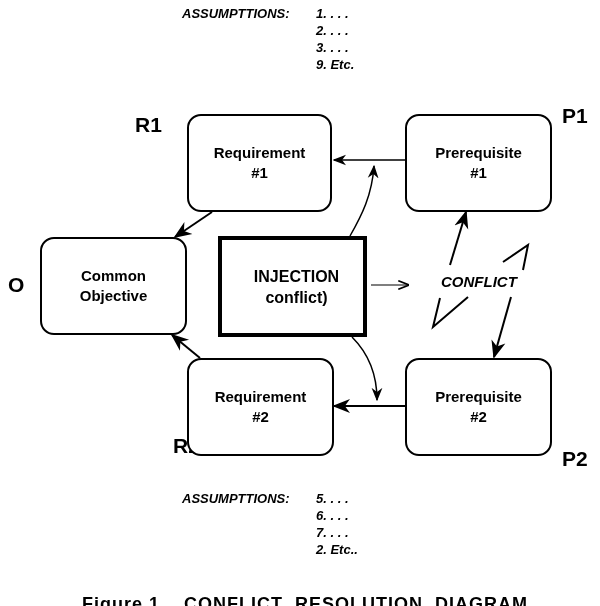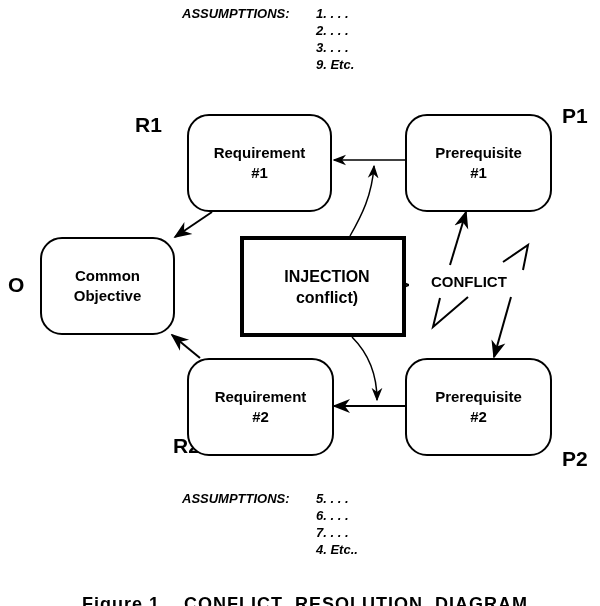--- a/index.html
+++ b/index.html
@@ -2,29 +2,29 @@
 <html><head>
 <meta charset="utf-8">
 <style>
   html, body { margin:0; padding:0; background:#ffffff; }
   body { width:600px; height:606px; position:relative; overflow:hidden;
          font-family:"Liberation Sans", sans-serif; color:#000; }
   .assump { position:absolute; font-weight:bold; font-style:italic; font-size:13px; line-height:17px; }
   .assump .title { position:absolute; left:0; top:0; white-space:nowrap; }
   .assump .items { position:absolute; left:134px; top:0; white-space:nowrap; }
   .assump .items div { height:17px; }
-  .box { position:absolute; border:2px solid #000; border-radius:22px; background:#fff;
+  .box { position:absolute; border:2px solid #000; border-radius:14px; background:#fff;
          display:flex; align-items:center; justify-content:center; text-align:center;
          font-weight:bold; font-size:15px; line-height:20px; box-sizing:border-box; }
   .box span { display:block; }
   .inj { position:absolute; border:4px solid #000; background:#fff; box-sizing:border-box;
          display:flex; flex-direction:column; align-items:center; justify-content:center;
          text-align:center; font-weight:bold; font-size:16px; line-height:21px; }
   .tag { position:absolute; font-weight:bold; font-size:21px; }
-  .conflict { position:absolute; font-weight:bold; font-size:15px; }
+  .conflict { position:absolute; font-weight:bold; font-style:italic; font-size:15px;margin-left:10px; }
   .caption { position:absolute; left:82px; top:578px; font-weight:bold; font-size:18px;
              letter-spacing:1px; white-space:pre;margin-top:16px; }
   svg.arrows { position:absolute; left:0; top:0; width:600px; height:606px; pointer-events:none; }
 </style>
 </head>
 <body>
 
 <div class="assump" style="left:182px; top:5px;">
   <div class="title">ASSUMPTTIONS:</div>
   <div class="items">
@@ -34,21 +34,21 @@
     <div>9.  Etc.</div>
   </div>
 </div>
 
 <div class="assump" style="left:182px; top:490px;">
   <div class="title">ASSUMPTTIONS:</div>
   <div class="items">
     <div>5.  . . .</div>
     <div>6.  . . .</div>
     <div>7.  . . .</div>
-    <div>4.  Etc..</div>
+    <div>2.  Etc..</div>
   </div>
 </div>
 
 <svg class="arrows" viewBox="0 0 600 606">
   <defs>
     <marker id="ah" viewBox="0 0 10 10" refX="9" refY="5" markerWidth="9" markerHeight="9" orient="auto-start-reverse">
       <path d="M0,1 L10,5 L0,9 L3,5 z" fill="#000"></path>
     </marker>
     <marker id="ahOpen" viewBox="0 0 10 10" refX="9" refY="5" markerWidth="9" markerHeight="9" orient="auto">
       <path d="M0,1 L10,5 L0,9" fill="none" stroke="#000" stroke-width="1.5"></path>
@@ -88,41 +88,41 @@
   </div>
 </div>
 
 <div class="box" style="left:405px; top:114px; width:147px; height:98px;">
   <div>
     <span>Prerequisite</span>
     <span>#1</span>
   </div>
 </div>
 
-<div class="box" style="left:40px; top:237px; width:135px; height:98px;">
+<div class="box" style="left:40px; top:237px; width:147px; height:98px;">
   <div>
     <span>Common</span>
     <span>Objective</span>
   </div>
 </div>
 
 <div class="box" style="left:187px; top:358px; width:147px; height:98px;">
   <div>
     <span>Requirement</span>
     <span>#2</span>
   </div>
 </div>
 
 <div class="box" style="left:405px; top:358px; width:147px; height:98px;">
   <div>
     <span>Prerequisite</span>
     <span>#2</span>
   </div>
 </div>
 
-<div class="inj" style="left:240px; top:236px; width:166px; height:101px;padding-left:8px;">
+<div class="inj" style="left:218px; top:236px; width:149px; height:101px;padding-left:8px;">
   <span>INJECTION</span>
   <span>conflict)</span>
 </div>
 
 <div class="conflict" style="left:431px; top:273px;">CONFLICT</div>
 
 <div class="caption">Figure 1.   CONFLICT  RESOLUTION  DIAGRAM</div>
 
 </body></html>

